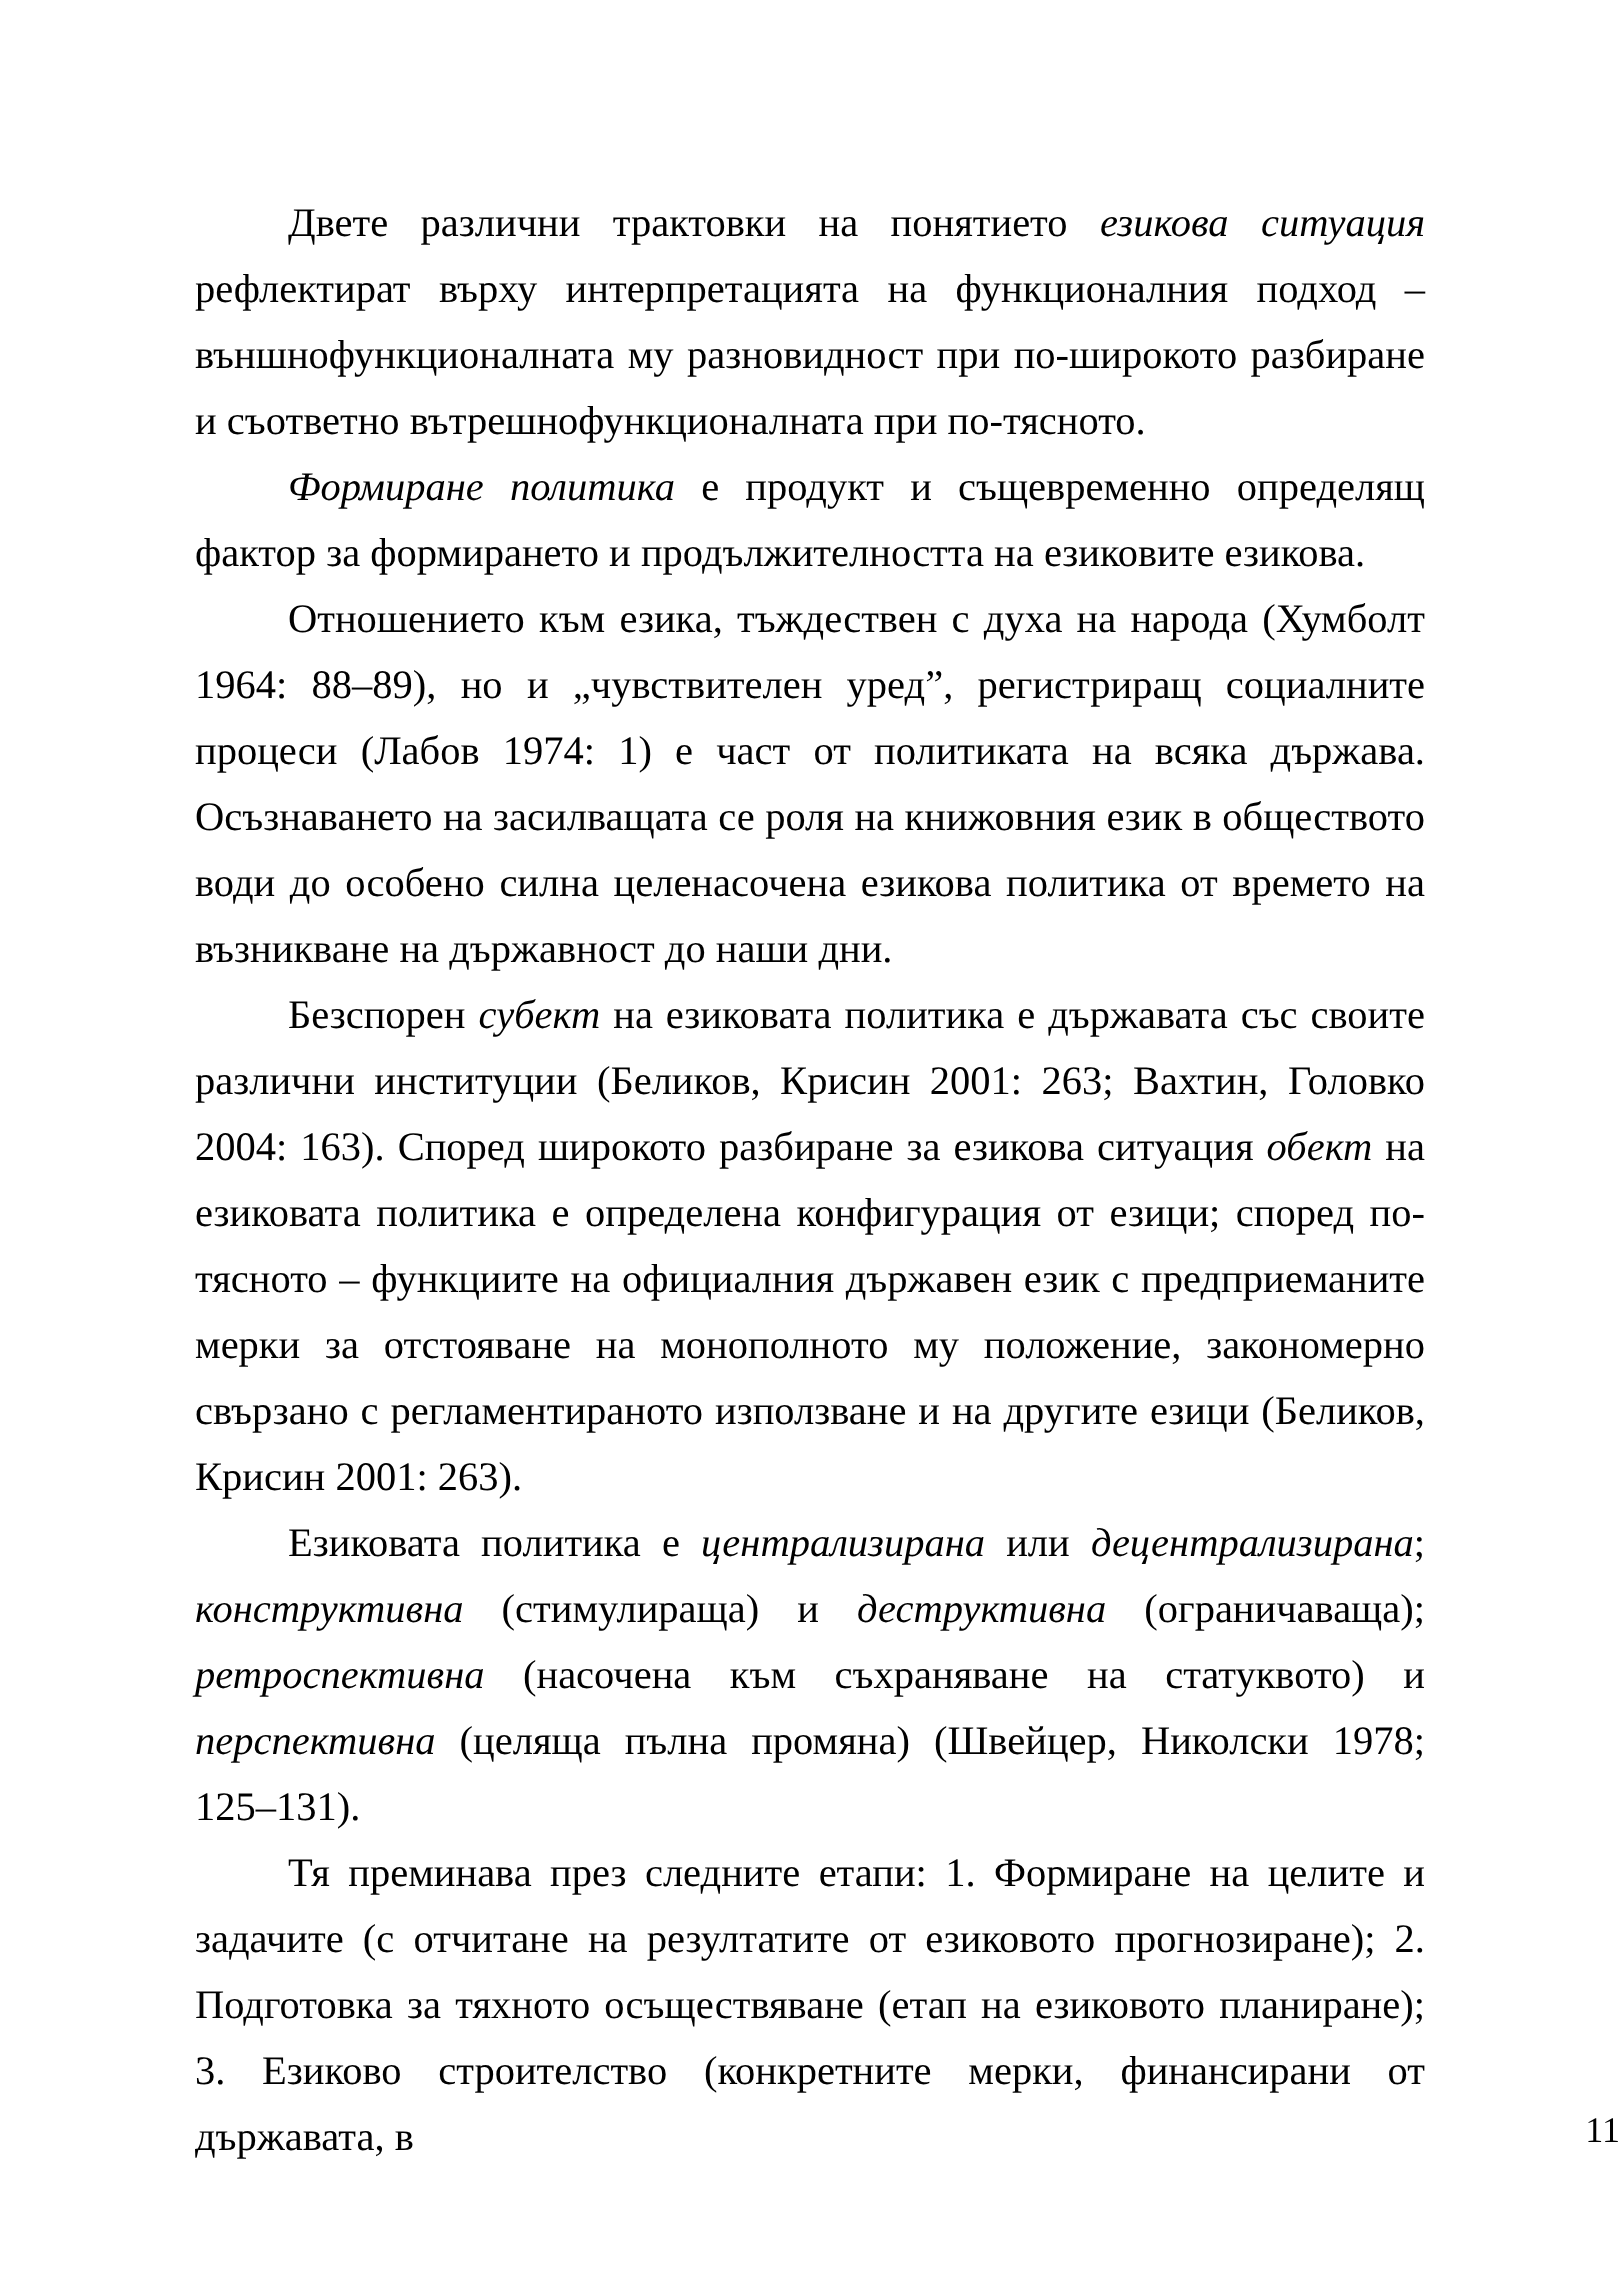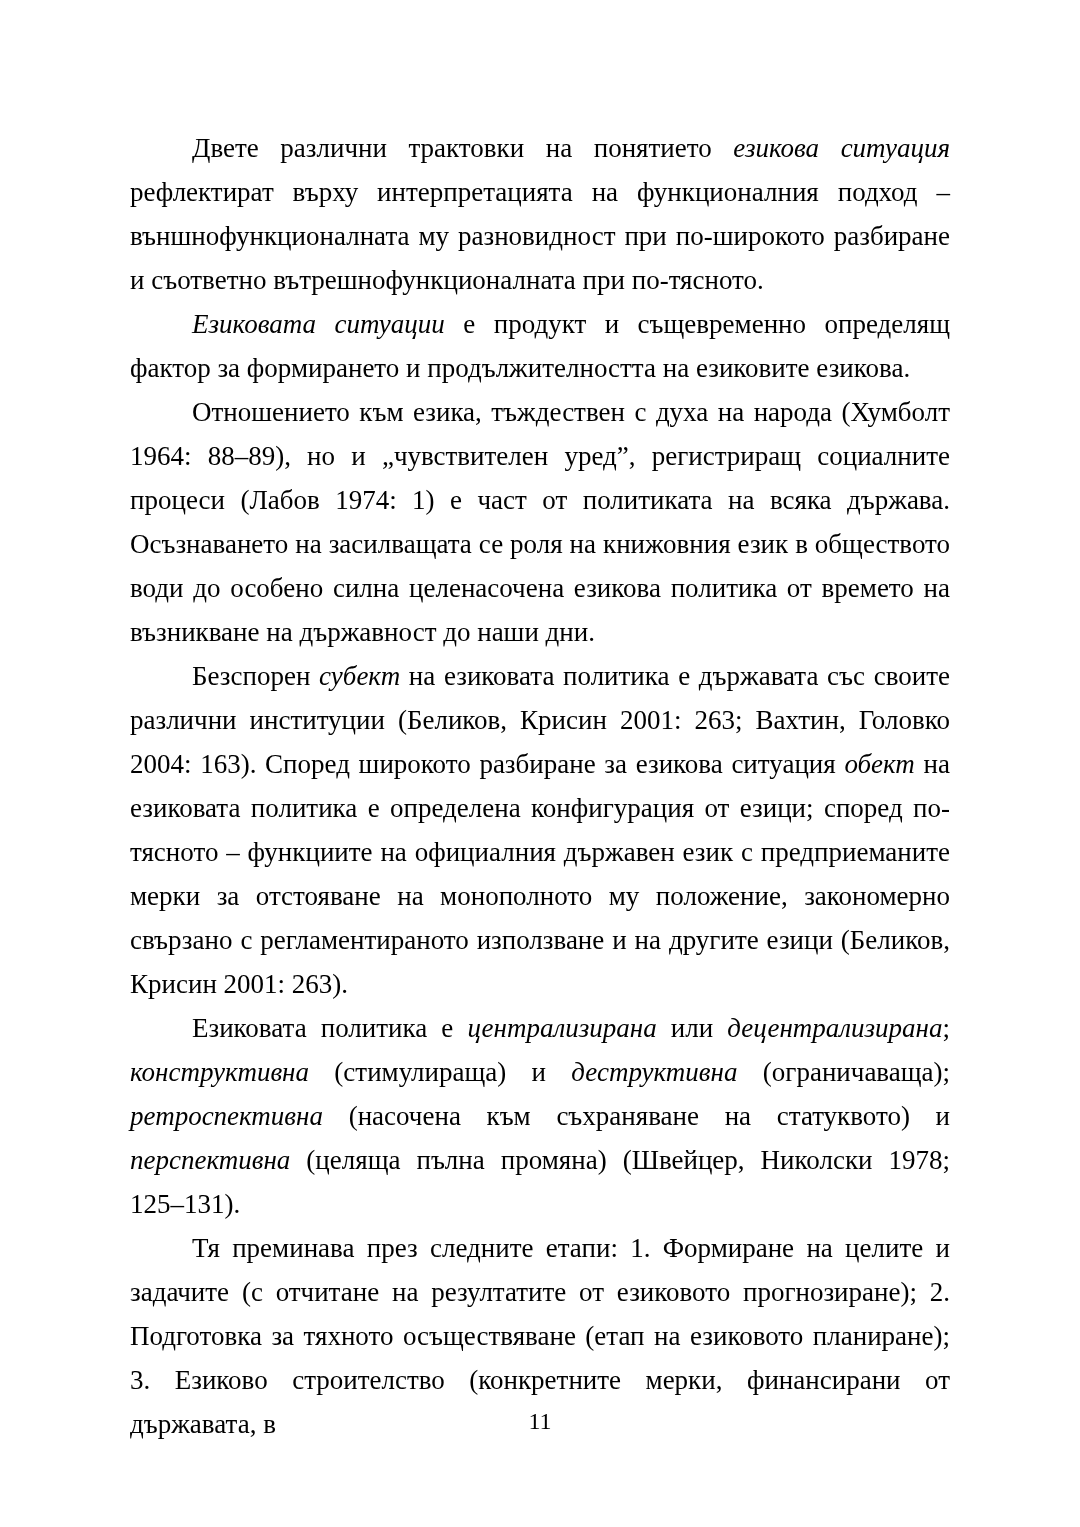--- a/index.html
+++ b/index.html
@@ -30,31 +30,31 @@
     text-indent: 62px;
   }
   .para em {
     font-style: italic;
   }
   .page-number {
     position: absolute;
     top: 1406px;
     left: 0;
     width: 100%;
-    text-align: center;
+    text-align: right;
     font-size: 24px;
     line-height: 30px;
   }
 </style>
 </head>
 <body>
 
 <div class="page">
   <div class="text-block">
       <p class="para"><span>Двете различни трактовки на понятието </span><em>езикова ситуация</em><span> рефлектират върху интерпретацията на функционалния подход – външнофункционалната му разновидност при по-широкото разбиране и съответно вътрешнофункционалната при по-тясното.</span></p>
-      <p class="para"><em>Езиковата ситуации</em><span> е продукт и същевременно определящ фактор за формирането и продължителността на езиковите езикова.</span></p>
+      <p class="para"><em>Формиране политика</em><span> е продукт и същевременно определящ фактор за формирането и продължителността на езиковите езикова.</span></p>
       <p class="para"><span>Отношението към езика, тъждествен с духа на народа (Хумболт 1964: 88–89), но и „чувствителен уред”, регистриращ социалните процеси (Лабов 1974: 1) е част от политиката на всяка държава. Осъзнаването на засилващата се роля на книжовния език в обществото води до особено силна целенасочена езикова политика от времето на възникване на държавност до наши дни.</span></p>
       <p class="para"><span>Безспорен </span><em>субект</em><span> на езиковата политика е държавата със своите различни институции (Беликов, Крисин 2001: 263; Вахтин, Головко 2004: 163). Според широкото разбиране за езикова ситуация </span><em>обект</em><span> на езиковата политика е определена конфигурация от езици; според по-тясното – функциите на официалния държавен език с предприеманите мерки за отстояване на монополното му положение, закономерно свързано с регламентираното използване и на другите езици (Беликов, Крисин 2001: 263).</span></p>
       <p class="para"><span>Езиковата политика е </span><em>централизирана</em><span> или </span><em>децентрализирана</em><span>; </span><em>конструктивна</em><span> (стимулираща) и </span><em>деструктивна</em><span> (ограничаваща); </span><em>ретроспективна</em><span> (насочена към съхраняване на статуквото) и </span><em>перспективна</em><span> (целяща пълна промяна) (Швейцер, Николски 1978; 125–131).</span></p>
       <p class="para"><span>Тя преминава през следните етапи: 1. Формиране на целите и задачите (с отчитане на резултатите от езиковото прогнозиране); 2. Подготовка за тяхното осъществяване (етап на езиковото планиране); 3. Езиково строителство (конкретните мерки, финансирани от държавата, в</span></p>
     </div>
   <div class="page-number">11</div>
 </div>
 
 </body></html>

